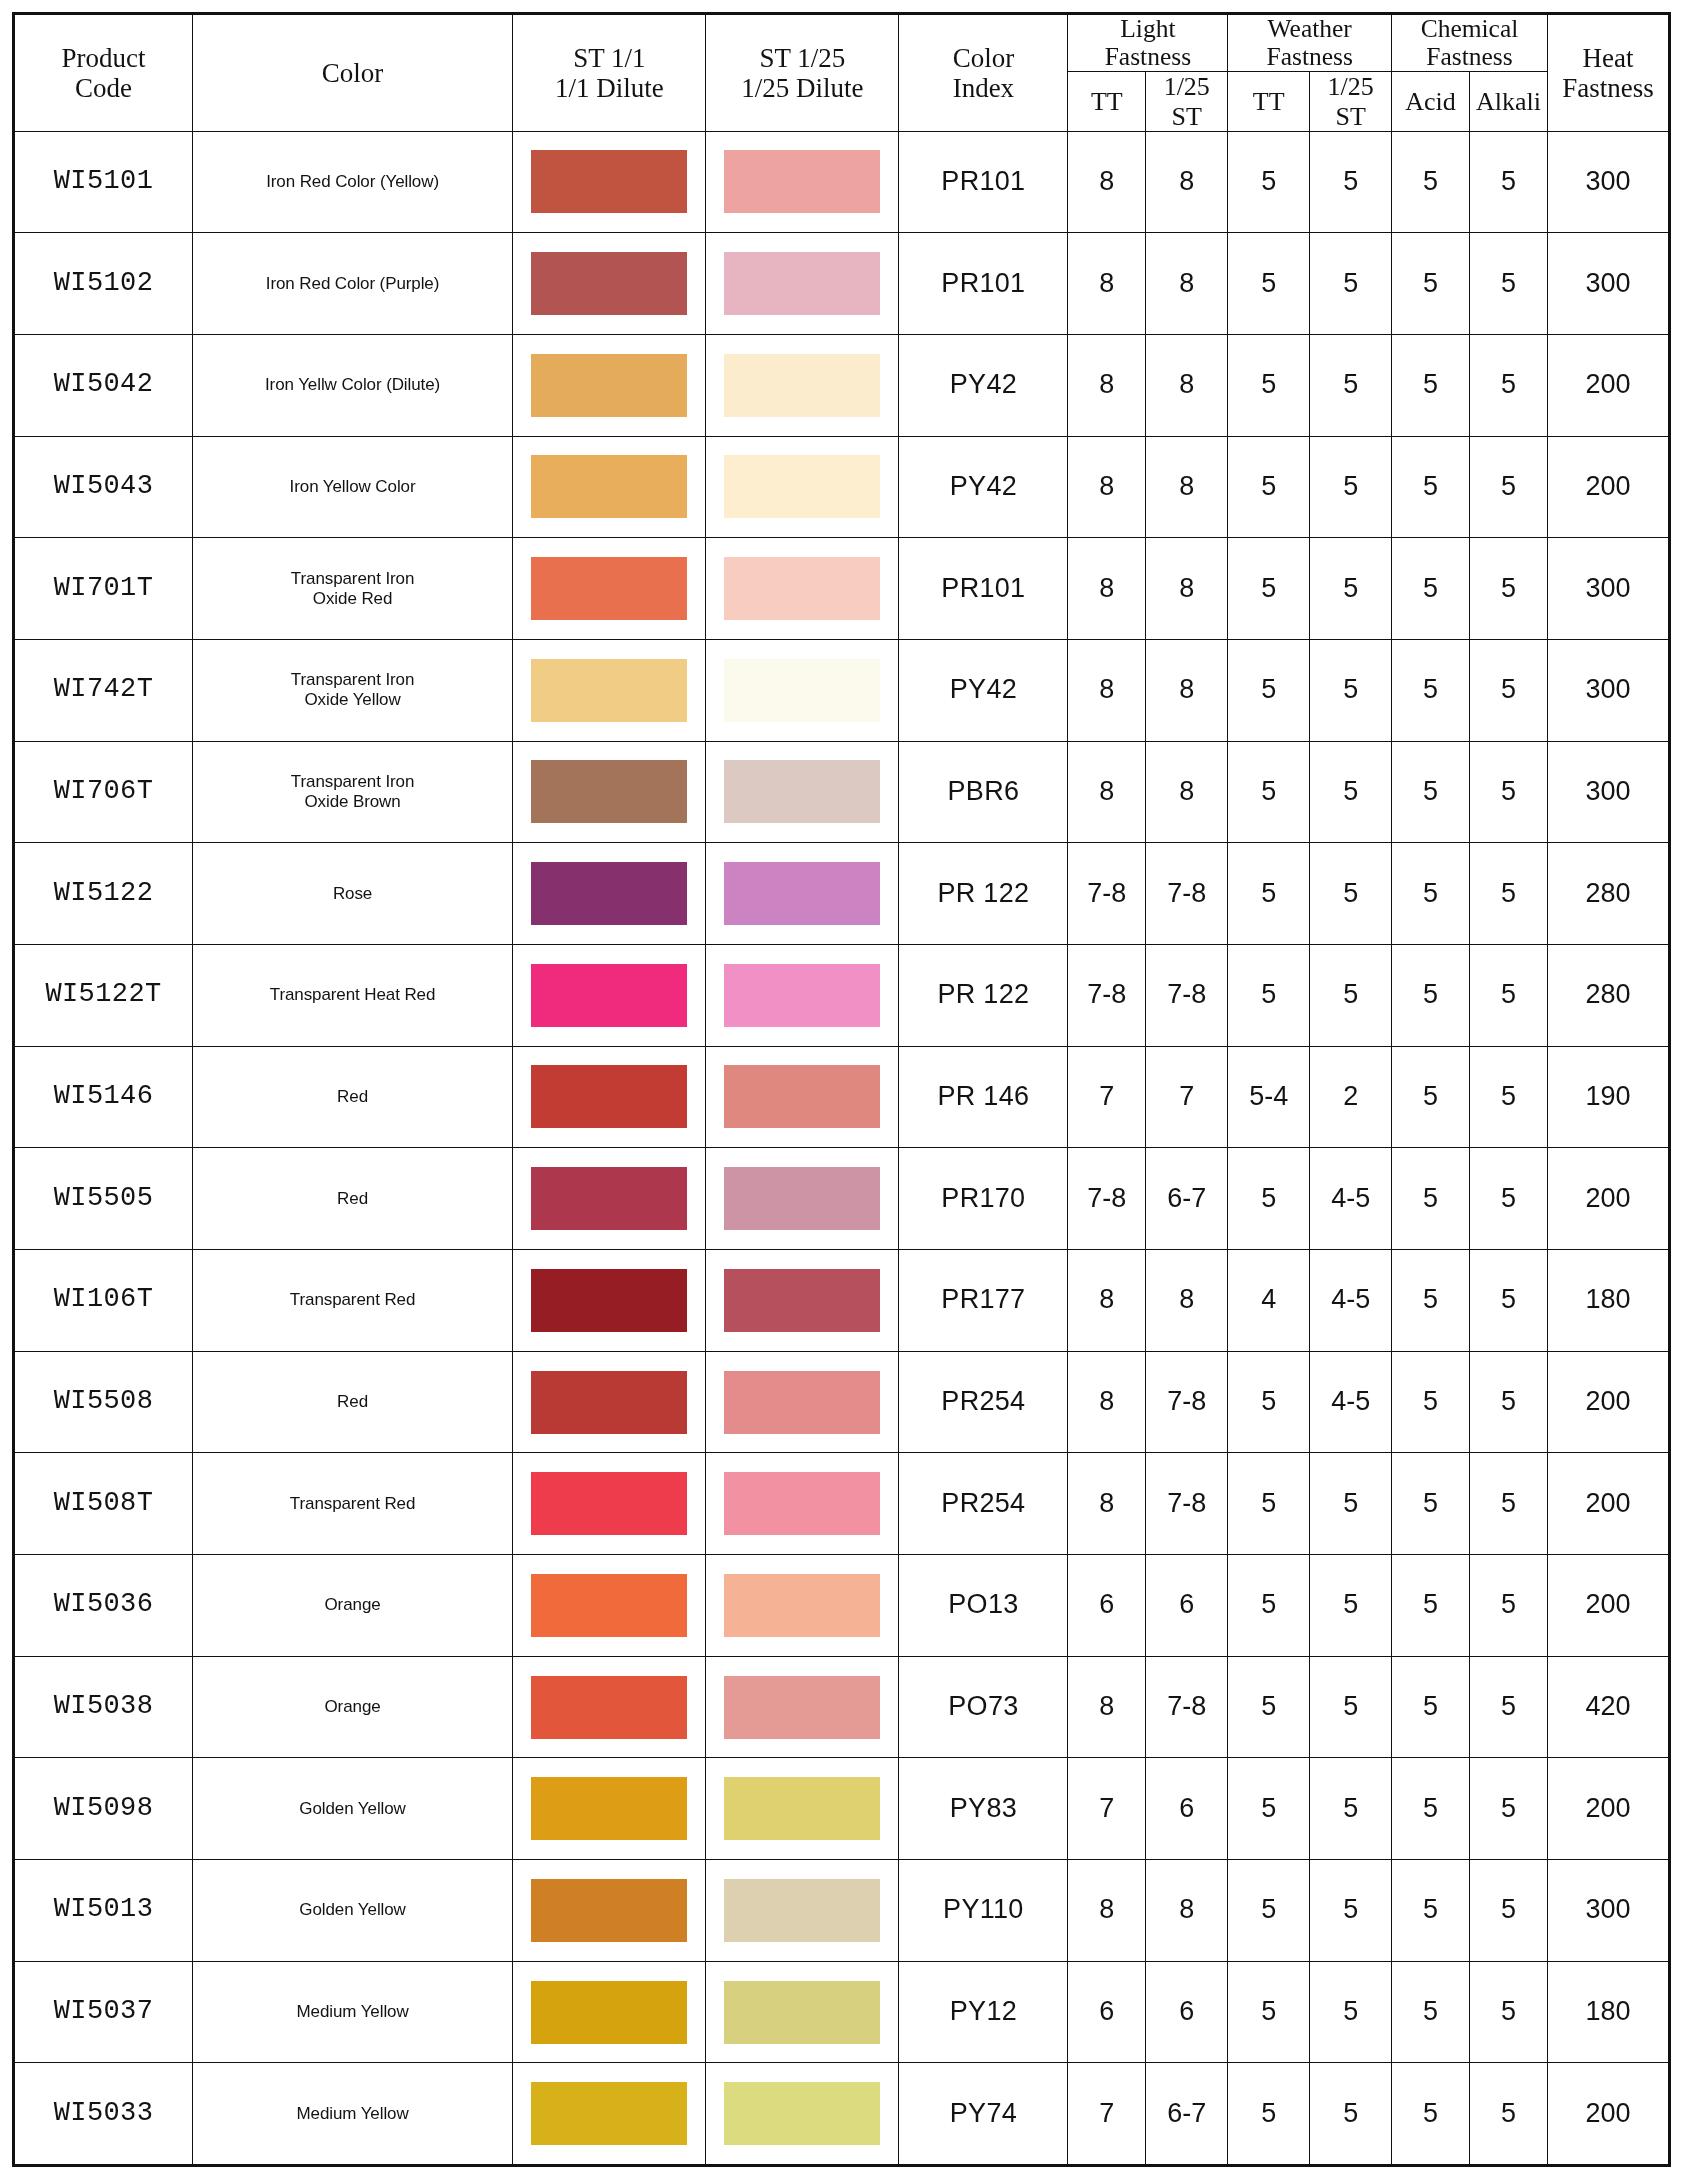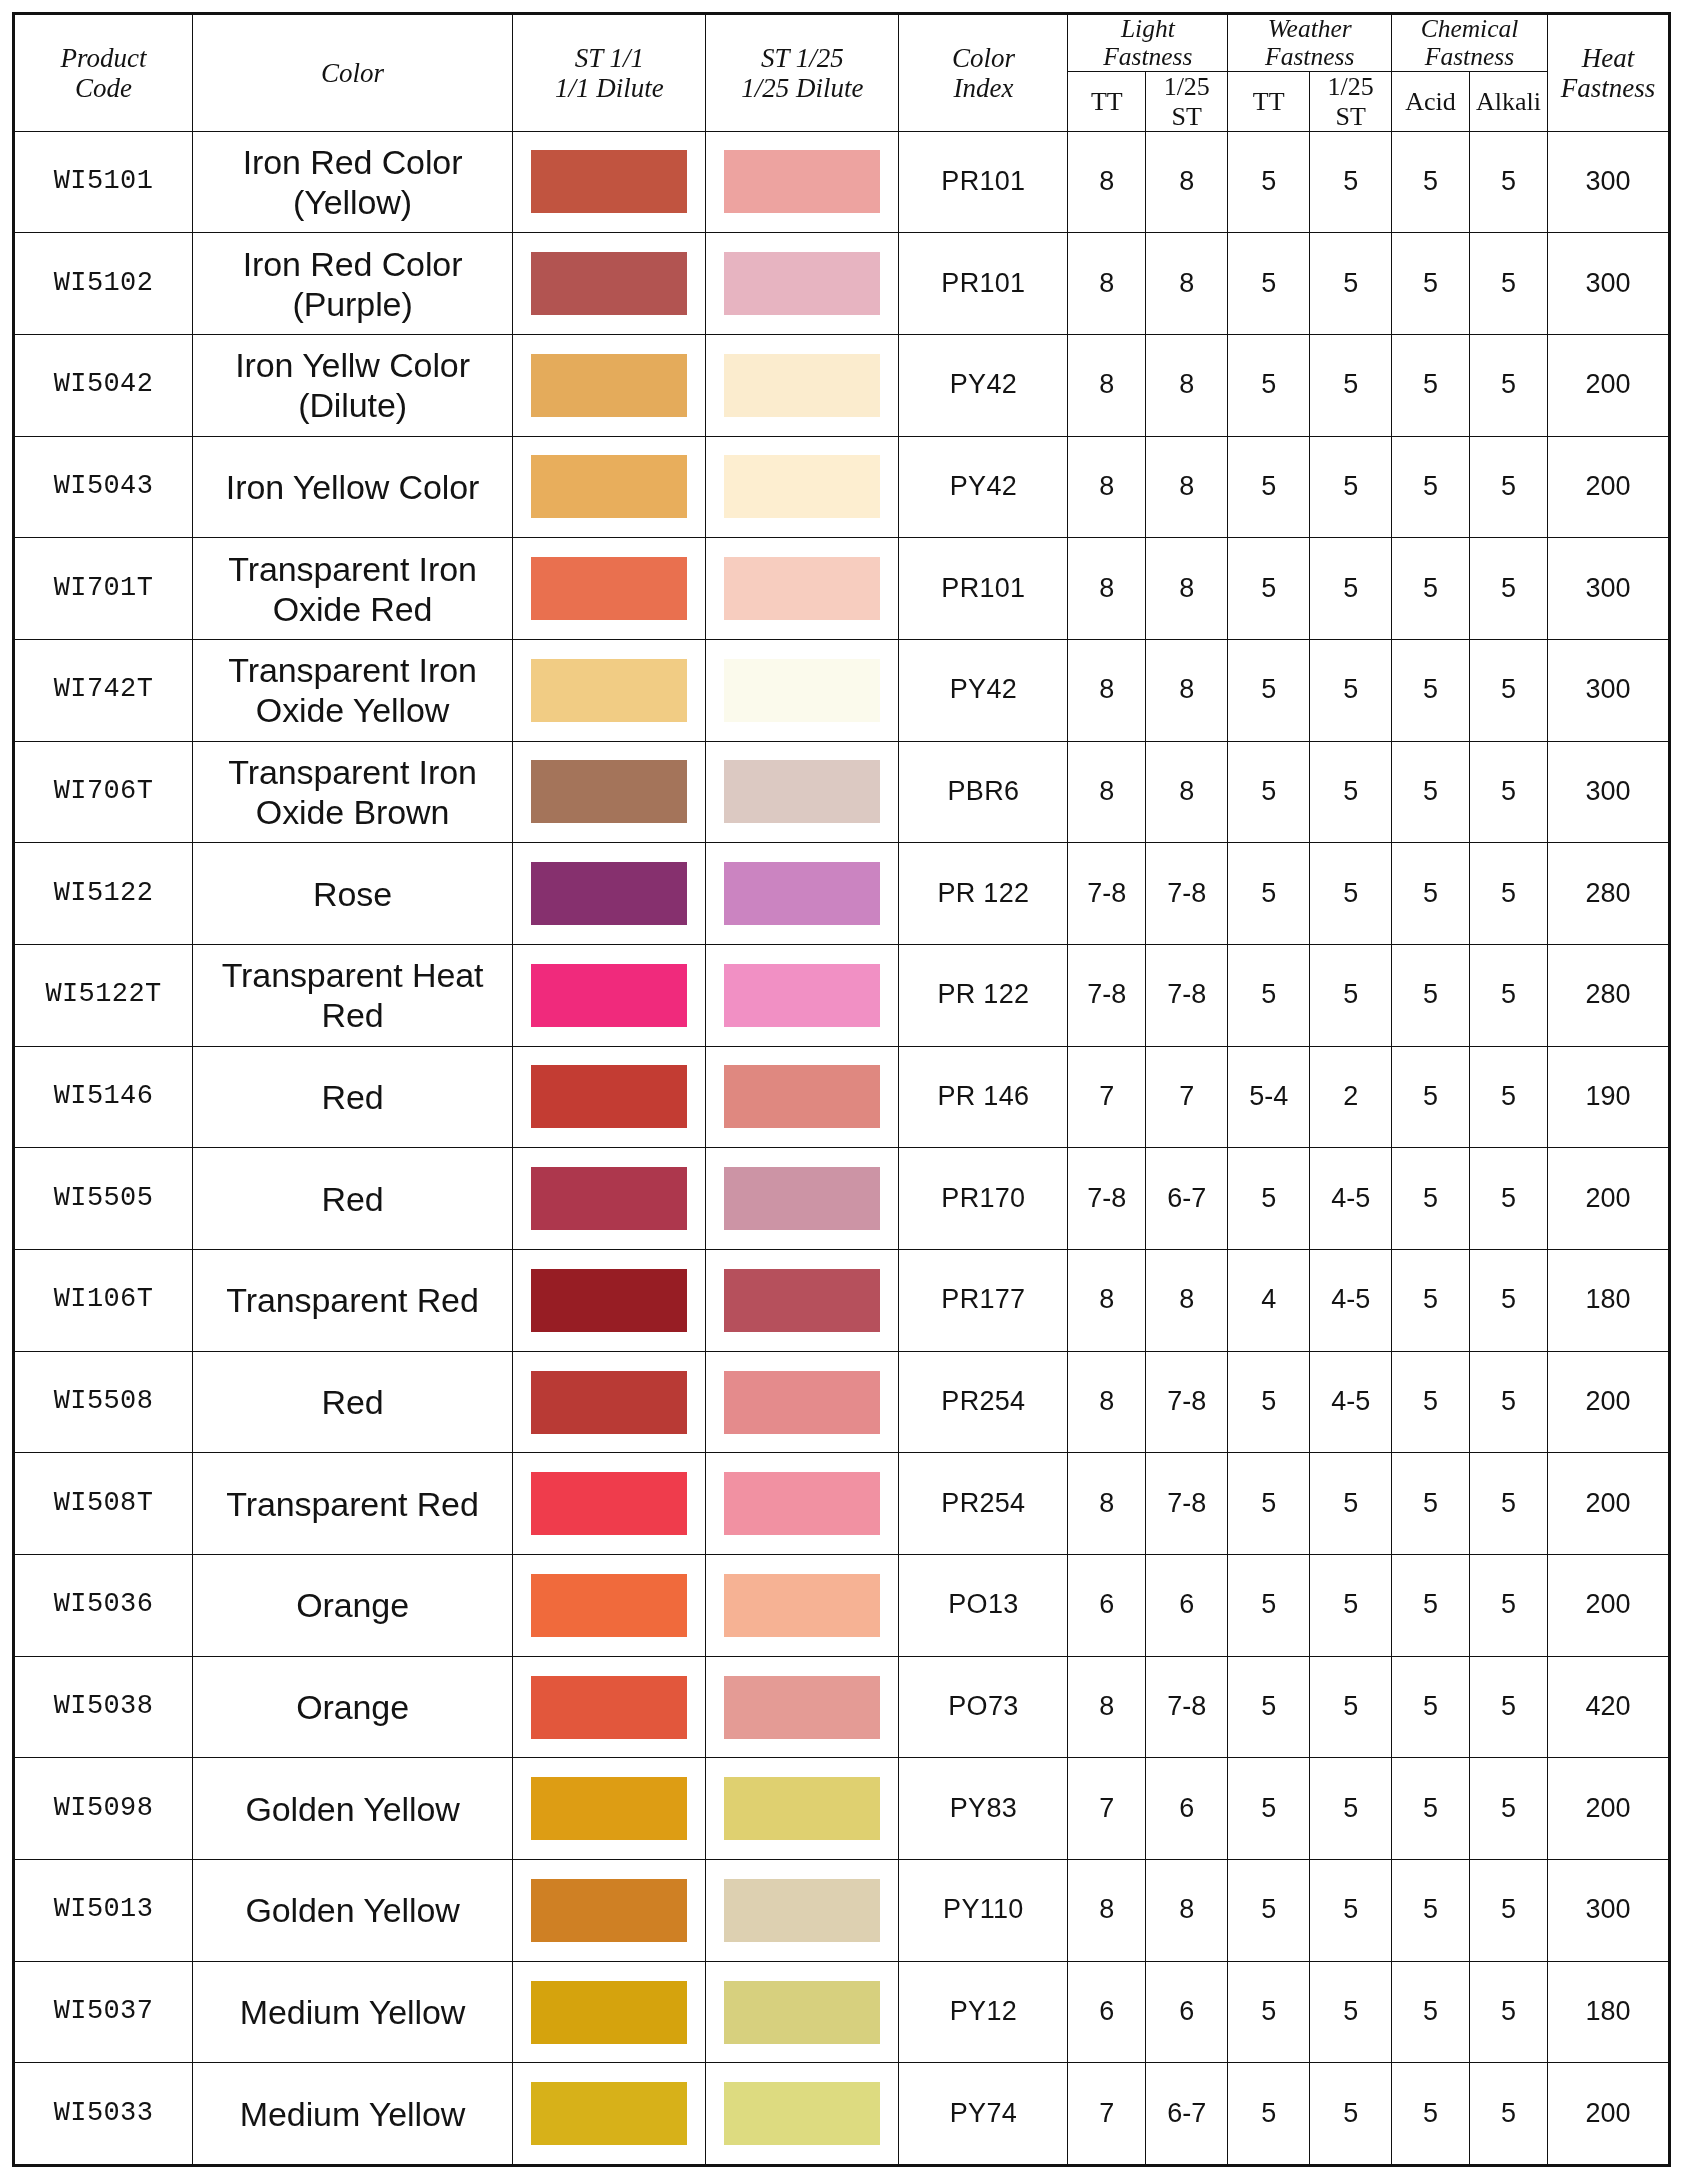--- a/index.html
+++ b/index.html
@@ -44,37 +44,36 @@
   }
   thead th.small-sub {
     font-size: 26px;
   }
   thead th.grp {
     font-size: 25.5px;
     line-height: 1.1;
   }
   thead tr.row-grp th {
     border-bottom-width: 1.8px;
-    font-style: italic;
   }
   
   tbody td {
     font-family: "Liberation Sans Narrow", "Liberation Sans", sans-serif;
     font-weight: 400;
     font-size: 26px;
     line-height: 1.18;
     height: 93px;
   }
   tbody td.code {
     font-size: 27px;
     letter-spacing: 0.4px;
     font-family: Liberation Mono, monospace;
   }
   tbody td.cname {
-    font-size: 34px;
+    font-size: 17px;
     letter-spacing: -0.1px;
     padding: 0 8px;
   }
   tbody td.cindex {
     font-size: 27px;
     letter-spacing: 0.3px;
   }
   tbody td.val {
     font-size: 27px;
   }

